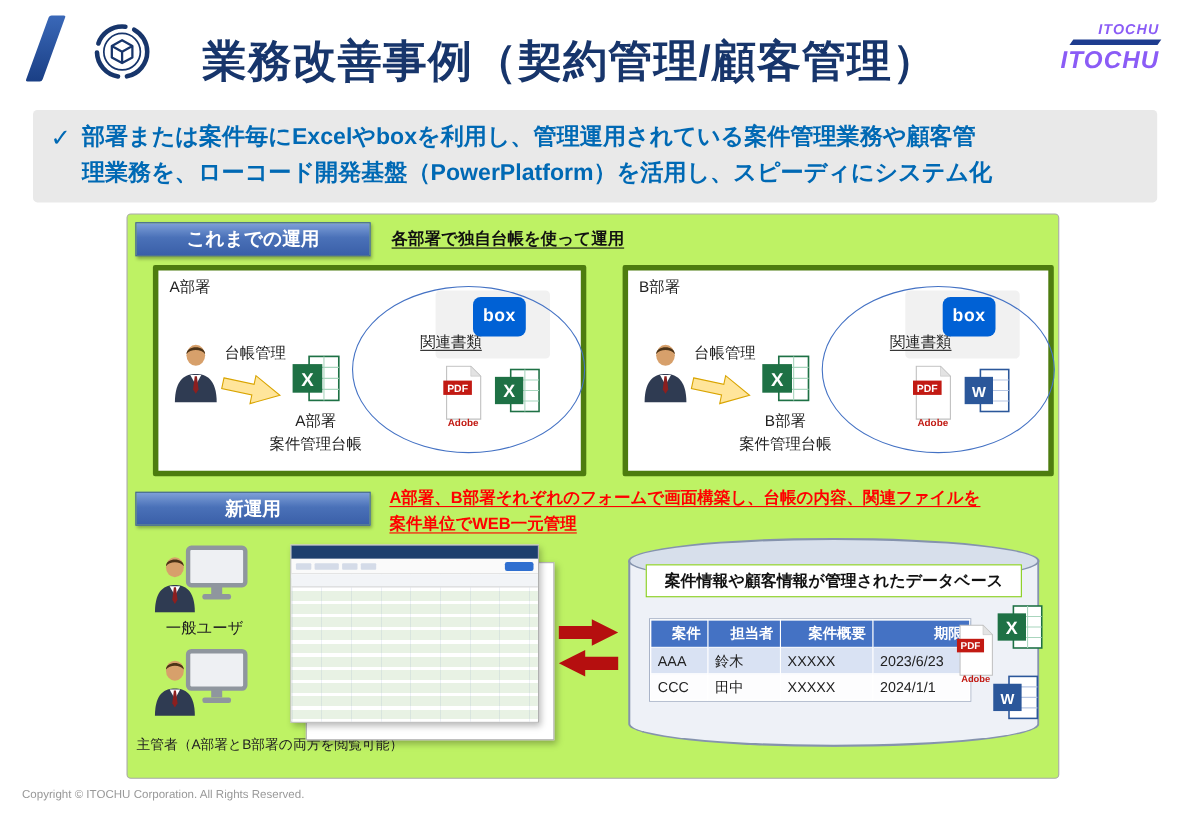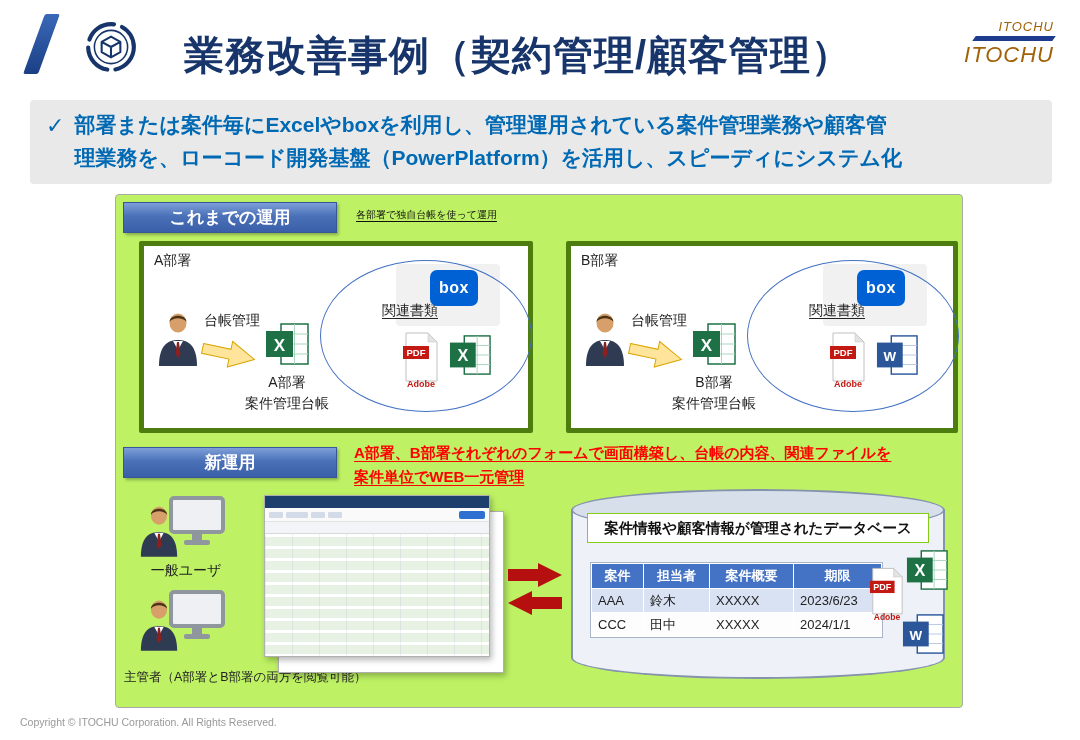--- a/index.html
+++ b/index.html
@@ -5,36 +5,36 @@
   *{box-sizing:border-box;margin:0;padding:0}
   html,body{background:#fff}
   .page{position:relative;width:1080px;height:740px;background:#fff;overflow:hidden;
         font-family:"Liberation Sans","DejaVu Sans",sans-serif;color:#222}
   .abs{position:absolute}
 
   
   .slash{width:15px;height:60px;background:linear-gradient(180deg,#3a68b8,#1a3f85);
          transform:skewX(-20deg);border-radius:2px}
   .title{font-size:40px;font-weight:bold;color:#17356b;letter-spacing:1px}
-  .itochu{color:#a16207;font-style:italic;font-weight:normal;text-align:right;line-height:1}
+  .itochu{color:#8b5cf6;font-style:italic;font-weight:bold;text-align:right;line-height:1}
   .itochu-small{font-size:13px;letter-spacing:1px}
   .itochu-bar{height:5px;background:#1e3c8f;margin:3px 0 3px 30px;transform:skewX(-35deg)}
   .itochu-large{font-size:22px;letter-spacing:1px}
 
   
   .banner{background:#e9e9e9;display:flex;align-items:flex-start;padding:9px 10px 0 16px;border-radius:4px}
   .check{color:#0069b4;font-size:22px;font-weight:bold;margin-right:10px;line-height:1.55}
   .banner-text{color:#0069b4;font-size:21px;font-weight:bold;line-height:1.55;white-space:pre-line}
 
   
   .panel{background:#bef264;border:1px solid #a9a9a9;border-radius:4px}
   .section-label{background:linear-gradient(180deg,#7e9fd8 0%,#4a71b8 45%,#3a5fa8 100%);
                  color:#fff;font-size:17px;font-weight:bold;display:flex;align-items:center;
                  justify-content:center;box-shadow:1.5px 2px 3px rgba(0,0,0,.3);border:1px solid #36589b}
-  .u-caption{font-size:10px;font-weight:400;text-decoration:underline;text-underline-offset:3px;color:#111}
+  .u-caption{font-size:15px;font-weight:700;text-decoration:underline;text-underline-offset:3px;color:#111}
 
   
   .dept{border:5px solid #4d7c0f;background:#fff;border-radius:2px}
   .dept-name{font-size:14px}
   .small-text{font-size:14px}
   .u{text-decoration:underline;text-underline-offset:3px}
   .ledger-caption{font-size:14px;text-align:center;white-space:pre-line;line-height:1.5}
   .ellipse{border:1.5px solid #4472c4;border-radius:50%}
   .box-bg{background:#f1f1f1;border-radius:4px}
   .box-logo{width:48px;height:36px;background:#0061d5;border-radius:7px;color:#fff;font-weight:bold;
@@ -64,21 +64,21 @@
   
   .cyl-top{position:absolute;left:0;top:0;width:100%;height:42px;background:#d7dfeb;
            border:2px solid #8593ad;border-radius:50%}
   .cyl-body{position:absolute;left:0;top:21px;width:100%;bottom:0;background:#eef1f7;
             border:2px solid #8593ad;border-top:none;
             border-radius:0 0 187px 187px / 0 0 21px 21px}
   .db-caption{background:#fff;border:1px solid #84cc16;font-size:14.5px;font-weight:600;
               display:flex;align-items:center;justify-content:center;color:#111}
   .db-table{border-collapse:collapse;font-size:13px;box-shadow:0 0 0 1px #aab4c8;background:#fff}
   .db-table th{background:#4472c4;color:#fff;font-weight:bold;height:25px;border:1px solid #fff;
-               padding:0 6px;text-align:center}
+               padding:0 6px;text-align:right}
   .db-table td{height:24px;border:1px solid #fff;padding:0 6px;color:#222}
   .db-table tbody tr:nth-child(odd) td{background:#d9e2f3}
   .db-table tbody tr:nth-child(even) td{background:#fdfdfe}
 
   .footer{font-size:10.5px;color:#999}
 </style>
 </head>
 <body>
 
 <div class="page">

